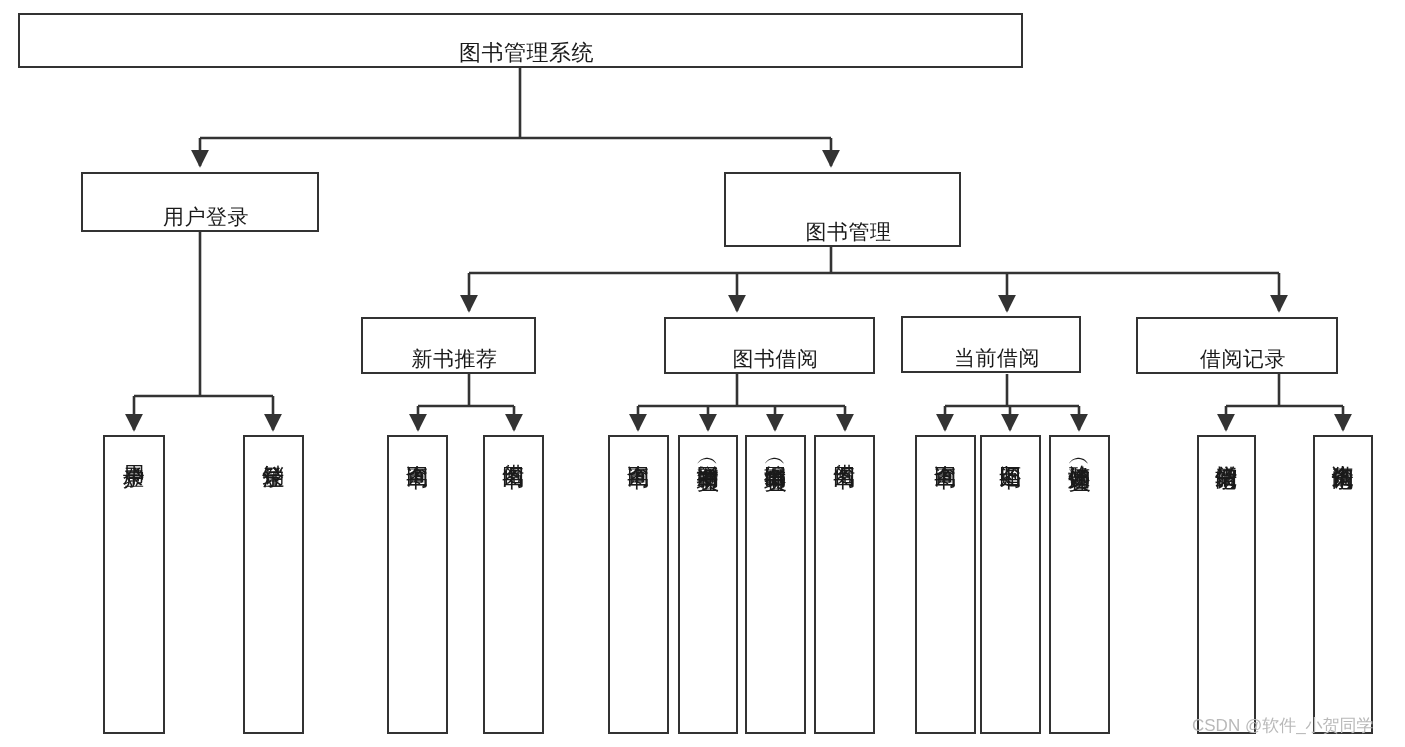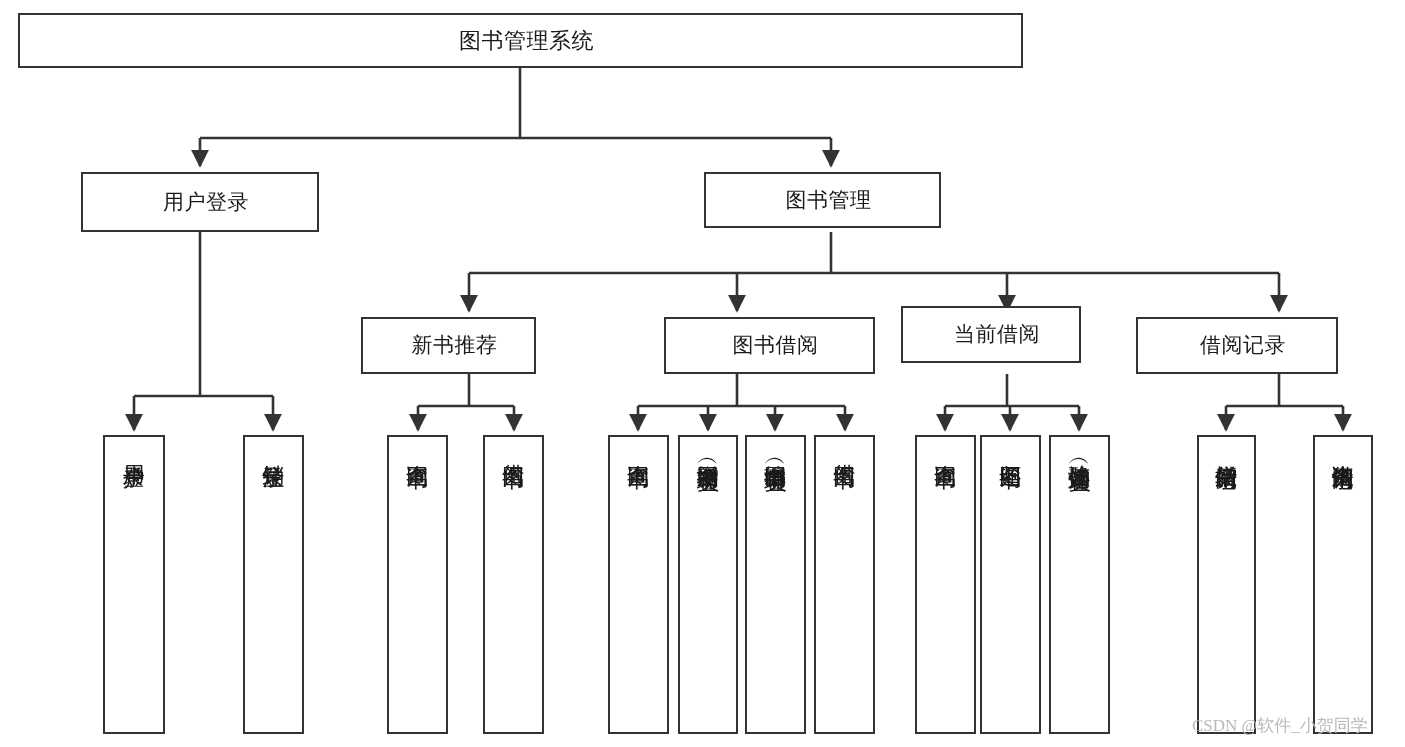--- a/index.html
+++ b/index.html
@@ -25,21 +25,21 @@
     width: 1405px;
     height: 747px;
     pointer-events: none;
   }
   .node {
     position: absolute;
     box-sizing: border-box;
     border: 2px solid #333333;
     background: #ffffff;
     display: flex;
-    align-items: center;
+    align-items: flex-end;
     justify-content: center;
     text-align: center;
     color: #1a1a1a;
     padding-left: 12px;
   }
   .node .label {
     display: block;
     line-height: 1.18;
     letter-spacing: 0.5px;
   }
@@ -60,21 +60,21 @@
     font-size: 22px;
     line-height: 1.06;
     letter-spacing: 1px;
     white-space: nowrap;
   }
   #watermark {
     position: absolute;
     color: #b9b9b9;
     font-size: 17px;
     white-space: nowrap;
-    font-family: Liberation Serif, serif;
+    font-family: Liberation Sans, sans-serif;
   }
 </style>
 </head>
 <body>
 
 <div id="canvas">
 
   <svg id="edges" viewBox="0 0 1405 747" xmlns="http://www.w3.org/2000/svg">
     <defs>
       <marker id="arrow" viewBox="0 0 10 10" refX="9" refY="5" markerWidth="7" markerHeight="7" orient="auto-start-reverse">
@@ -125,31 +125,31 @@
     </g>
   </svg>
 
   <div class="node horiz root" style="left: 18px; top: 13px; width: 1005px; height: 55px;">
     <span class="label">图书管理系统</span>
   </div>
 
   <div class="node horiz" style="left: 81px; top: 172px; width: 238px; height: 60px;">
     <span class="label">用户登录</span>
   </div>
-  <div class="node horiz" style="left: 704px; top: 172px; width: 237px; height: 56px;">
+  <div class="node horiz" style="left: 724px; top: 172px; width: 237px; height: 75px;">
     <span class="label">图书管理</span>
   </div>
 
   <div class="node horiz" style="left: 361px; top: 317px; width: 175px; height: 57px;">
     <span class="label">新书推荐</span>
   </div>
   <div class="node horiz" style="left: 664px; top: 317px; width: 211px; height: 57px;">
     <span class="label">图书借阅</span>
   </div>
-  <div class="node horiz" style="left: 901px; top: 306px; width: 180px; height: 57px;">
+  <div class="node horiz" style="left: 901px; top: 316px; width: 180px; height: 57px;">
     <span class="label">当前借阅</span>
   </div>
   <div class="node horiz" style="left: 1136px; top: 317px; width: 202px; height: 57px;">
     <span class="label">借阅记录</span>
   </div>
 
   <div class="node vert" style="left: 103px; top: 435px; width: 62px; height: 299px;">
     <span class="label">用户登录</span>
   </div>
   <div class="node vert" style="left: 243px; top: 435px; width: 61px; height: 299px;">

